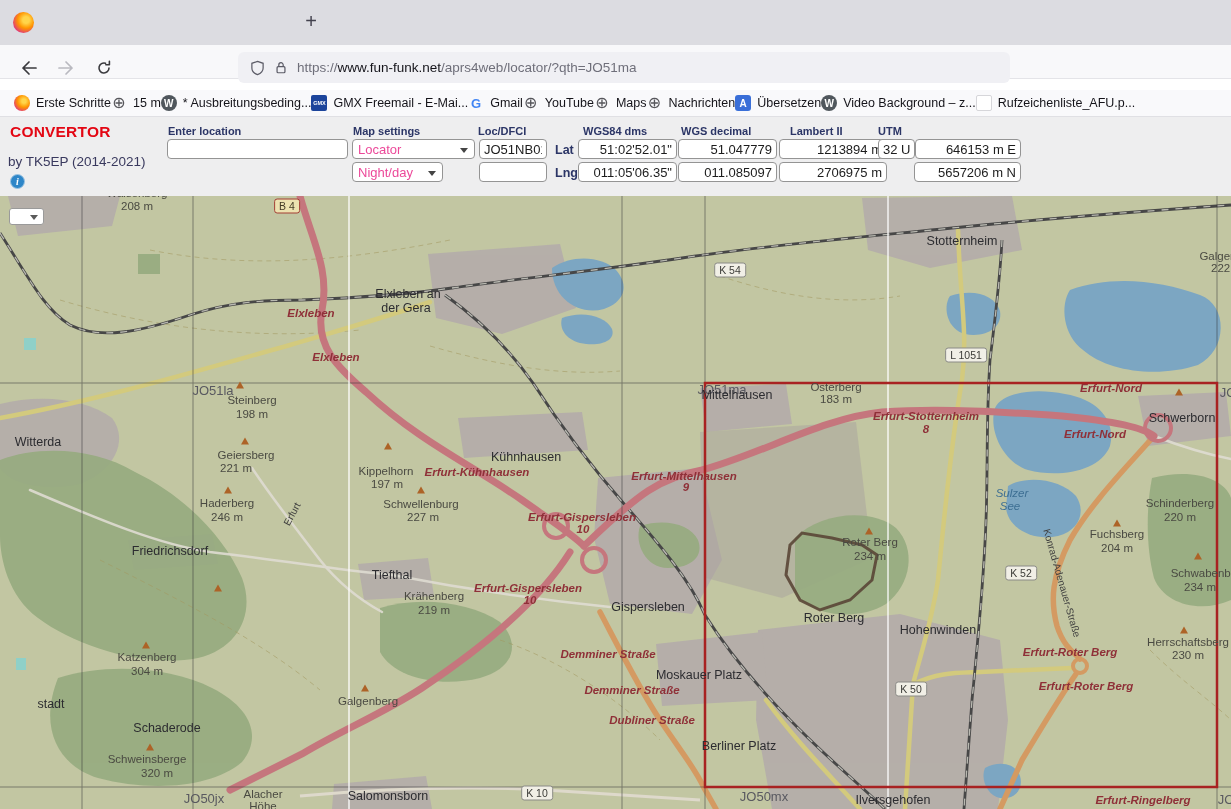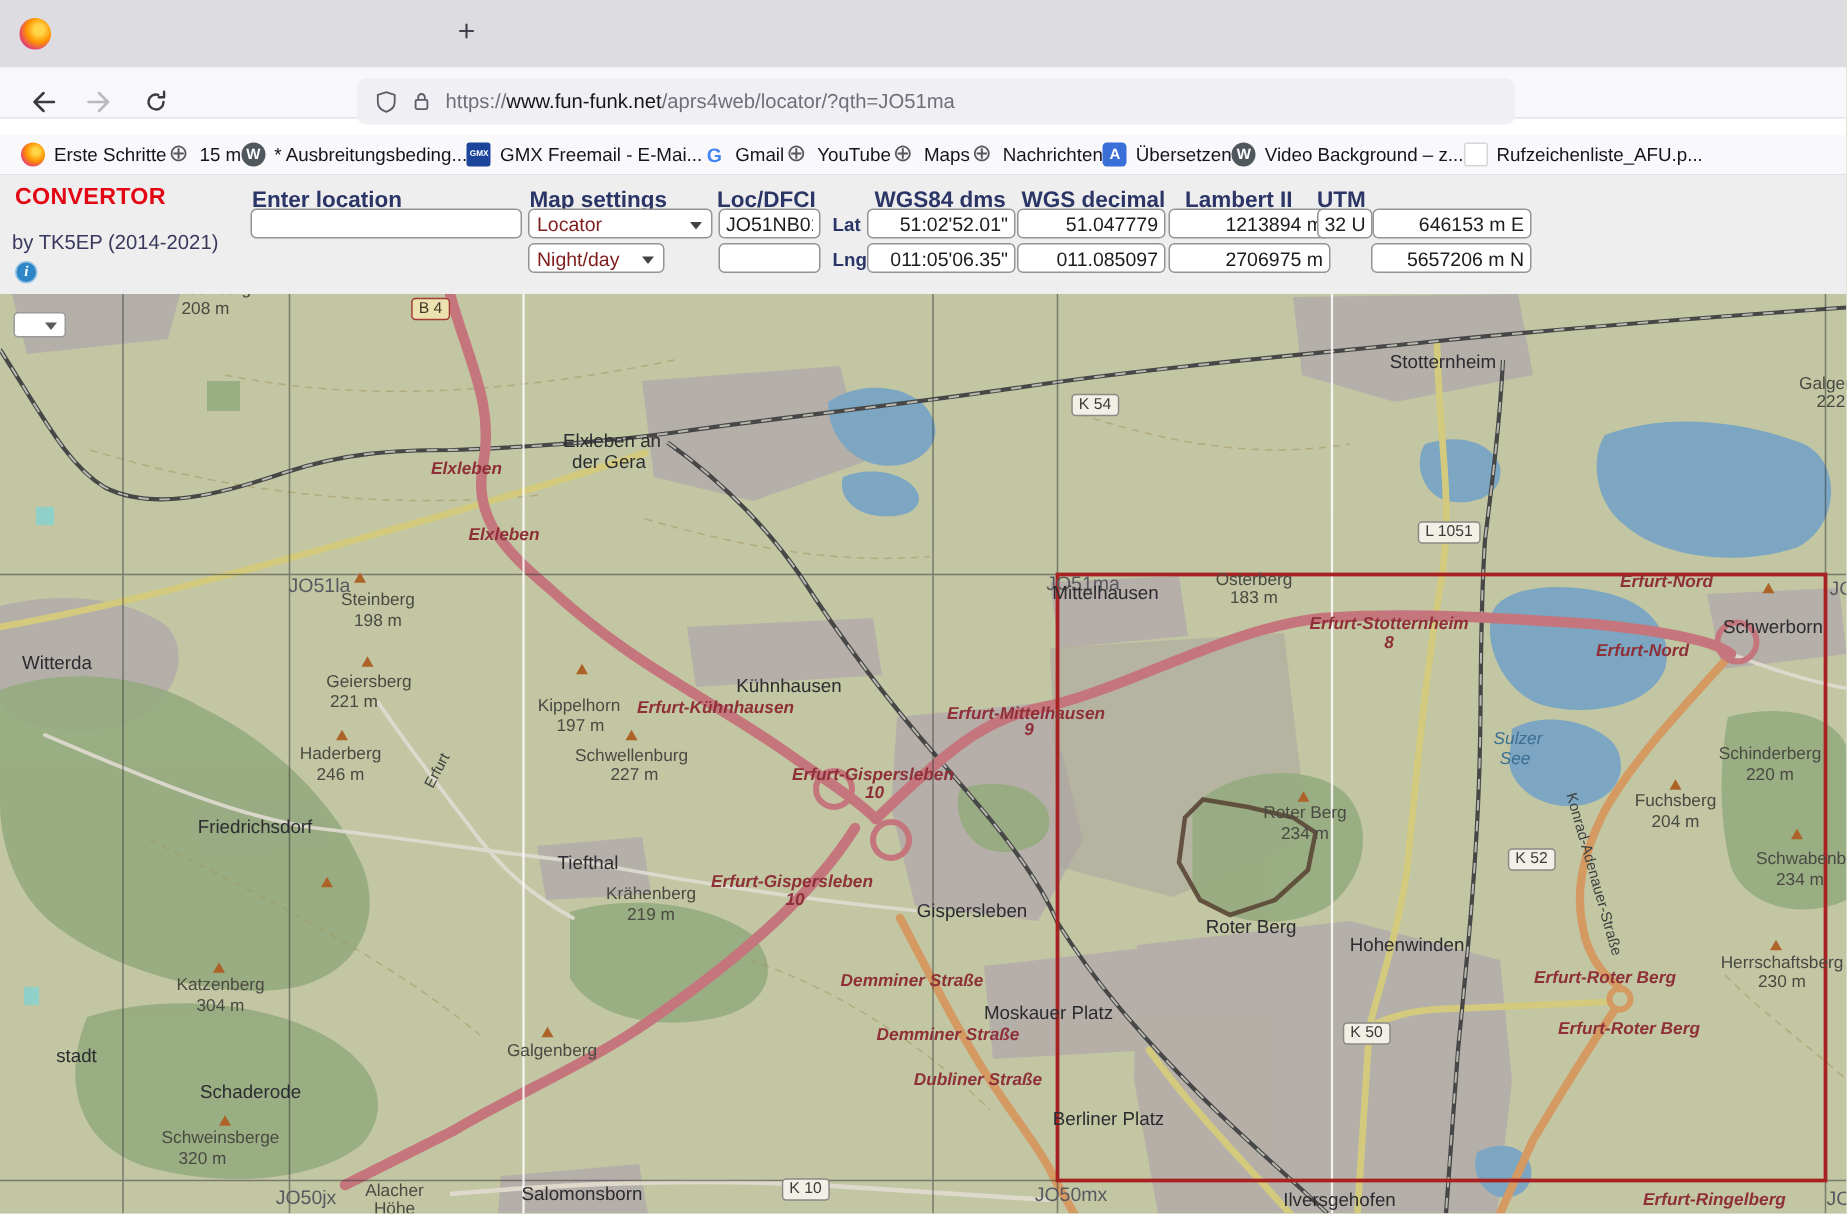--- a/index.html
+++ b/index.html
@@ -41,27 +41,27 @@
   .i-translate { background:#3a6fd8; color:#fff; font-size:10px; font-weight:bold; border-radius:3px; }
   .i-blank { background:#fff; border:1px solid #d6d6da; border-radius:2px; }
 
   
   .formbar { position:absolute; left:0; top:117px; width:1231px; height:79px; background:#eeeeef; }
   .f-title { position:absolute; left:10px; top:6px; font-size:15.5px; font-weight:bold; color:#e30613; letter-spacing:.2px; }
   .f-by { position:absolute; left:8px; top:37px; font-size:13.5px; color:#39395e; }
   .f-info { position:absolute; left:10px; top:57px; width:15px; height:15px; border-radius:50%; background:#2e86c8;
     color:#fff; font-size:10px; font-weight:bold; font-family:"Liberation Serif",serif; font-style:italic;
     display:flex; align-items:center; justify-content:center; border:1px solid #9cc4e2; cursor:pointer; }
-  .flabel { position:absolute; top:8px; font-size:15px; font-weight:bold; color:#2b3566; white-space:nowrap; }
+  .flabel { position:absolute; top:8px; font-size:11px; font-weight:bold; color:#2b3566; white-space:nowrap; }
   .fsmall { position:absolute; font-size:12.5px; font-weight:bold; color:#2b3566; }
   .finput { position:absolute; height:20px; background:#fff; border:1px solid #949494; border-radius:4px;
     font-size:13px; color:#1c1c1c; padding:0 4px; font-family:"Liberation Sans",sans-serif; }
   .num { text-align:right; }
   .fselect { position:absolute; height:20px; background:#fff; border:1px solid #949494; border-radius:4px;
-    font-size:13px; color:#7f1d1d; padding:0 18px 0 5px; display:flex; align-items:center; cursor:pointer; }
+    font-size:13px; color:#ec4899; padding:0 18px 0 5px; display:flex; align-items:center; cursor:pointer; }
   .fselect::after { content:""; position:absolute; right:6px; top:8px; border-left:4px solid transparent;
     border-right:4px solid transparent; border-top:5px solid #444; }
 
   
   .map { position:absolute; left:0; top:196px; width:1231px; height:613px; overflow:hidden; background:#c2c6a2; cursor:grab; }
   .map svg { position:absolute; left:0; top:0; }
   .lbl { position:absolute; transform:translate(-50%,-50%); white-space:nowrap; pointer-events:none; }
   .town { font-size:12.5px; color:#2c2c30; }
   .hill { font-size:11.5px; color:#4a4a42; }
   .locator { font-size:13px; color:#595960; }
@@ -388,28 +388,28 @@
       <div class="lbl road" style="left: 632px; top: 494px;">Demminer Straße</div>
       <div class="lbl road" style="left: 1070px; top: 456px;">Erfurt-Roter Berg</div>
       <div class="lbl road" style="left: 1086px; top: 490px;">Erfurt-Roter Berg</div>
       <div class="lbl town" style="left: 699px; top: 479px;">Moskauer Platz</div>
       <div class="lbl badge" style="left: 911px; top: 493px;">K 50</div>
       <div class="lbl hill" style="left: 368px; top: 505px;">Galgenberg</div>
       <div class="lbl town" style="left: 167px; top: 509px; margin-top: 23px;">Schaderode</div>
       <div class="lbl road" style="left: 652px; top: 524px;">Dubliner Straße</div>
       <div class="lbl town" style="left: 739px; top: 550px;">Berliner Platz</div>
       <div class="lbl hill" style="left: 147px; top: 563px;">Schweinsberge</div>
-      <div class="lbl hill" style="left: 135px; top: 577px;">320 m</div>
+      <div class="lbl hill" style="left: 157px; top: 577px;">320 m</div>
       <div class="lbl town" style="left: 14px; top: 508px; margin-left: 37px;">stadt</div>
       <div class="lbl badge" style="left: 537px; top: 597px;">K 10</div>
       <div class="lbl town" style="left: 388px; top: 600px;">Salomonsborn</div>
       <div class="lbl hill" style="left: 263px; top: 598px;">Alacher</div>
       <div class="lbl hill" style="left: 263px; top: 610px;">Höhe</div>
       <div class="lbl locator" style="left: 204px; top: 602px;">JO50jx</div>
-      <div class="lbl locator" style="left: 714px; top: 600px;">JO50mx</div>
+      <div class="lbl locator" style="left: 764px; top: 600px;">JO50mx</div>
       <div class="lbl town" style="left: 893px; top: 604px;">Ilversgehofen</div>
       <div class="lbl road" style="left: 1143px; top: 604px;">Erfurt-Ringelberg</div>
       <div class="lbl locator" style="left: 1226px; top: 603px;">JO</div>
       <div class="peak" style="left: 240px; top: 189px;"></div>
       <div class="peak" style="left: 245px; top: 245px;"></div>
       <div class="peak" style="left: 228px; top: 294px;"></div>
       <div class="peak" style="left: 388px; top: 250px;"></div>
       <div class="peak" style="left: 421px; top: 294px;"></div>
       <div class="peak" style="left: 146px; top: 449px;"></div>
       <div class="peak" style="left: 218px; top: 392px;"></div>

